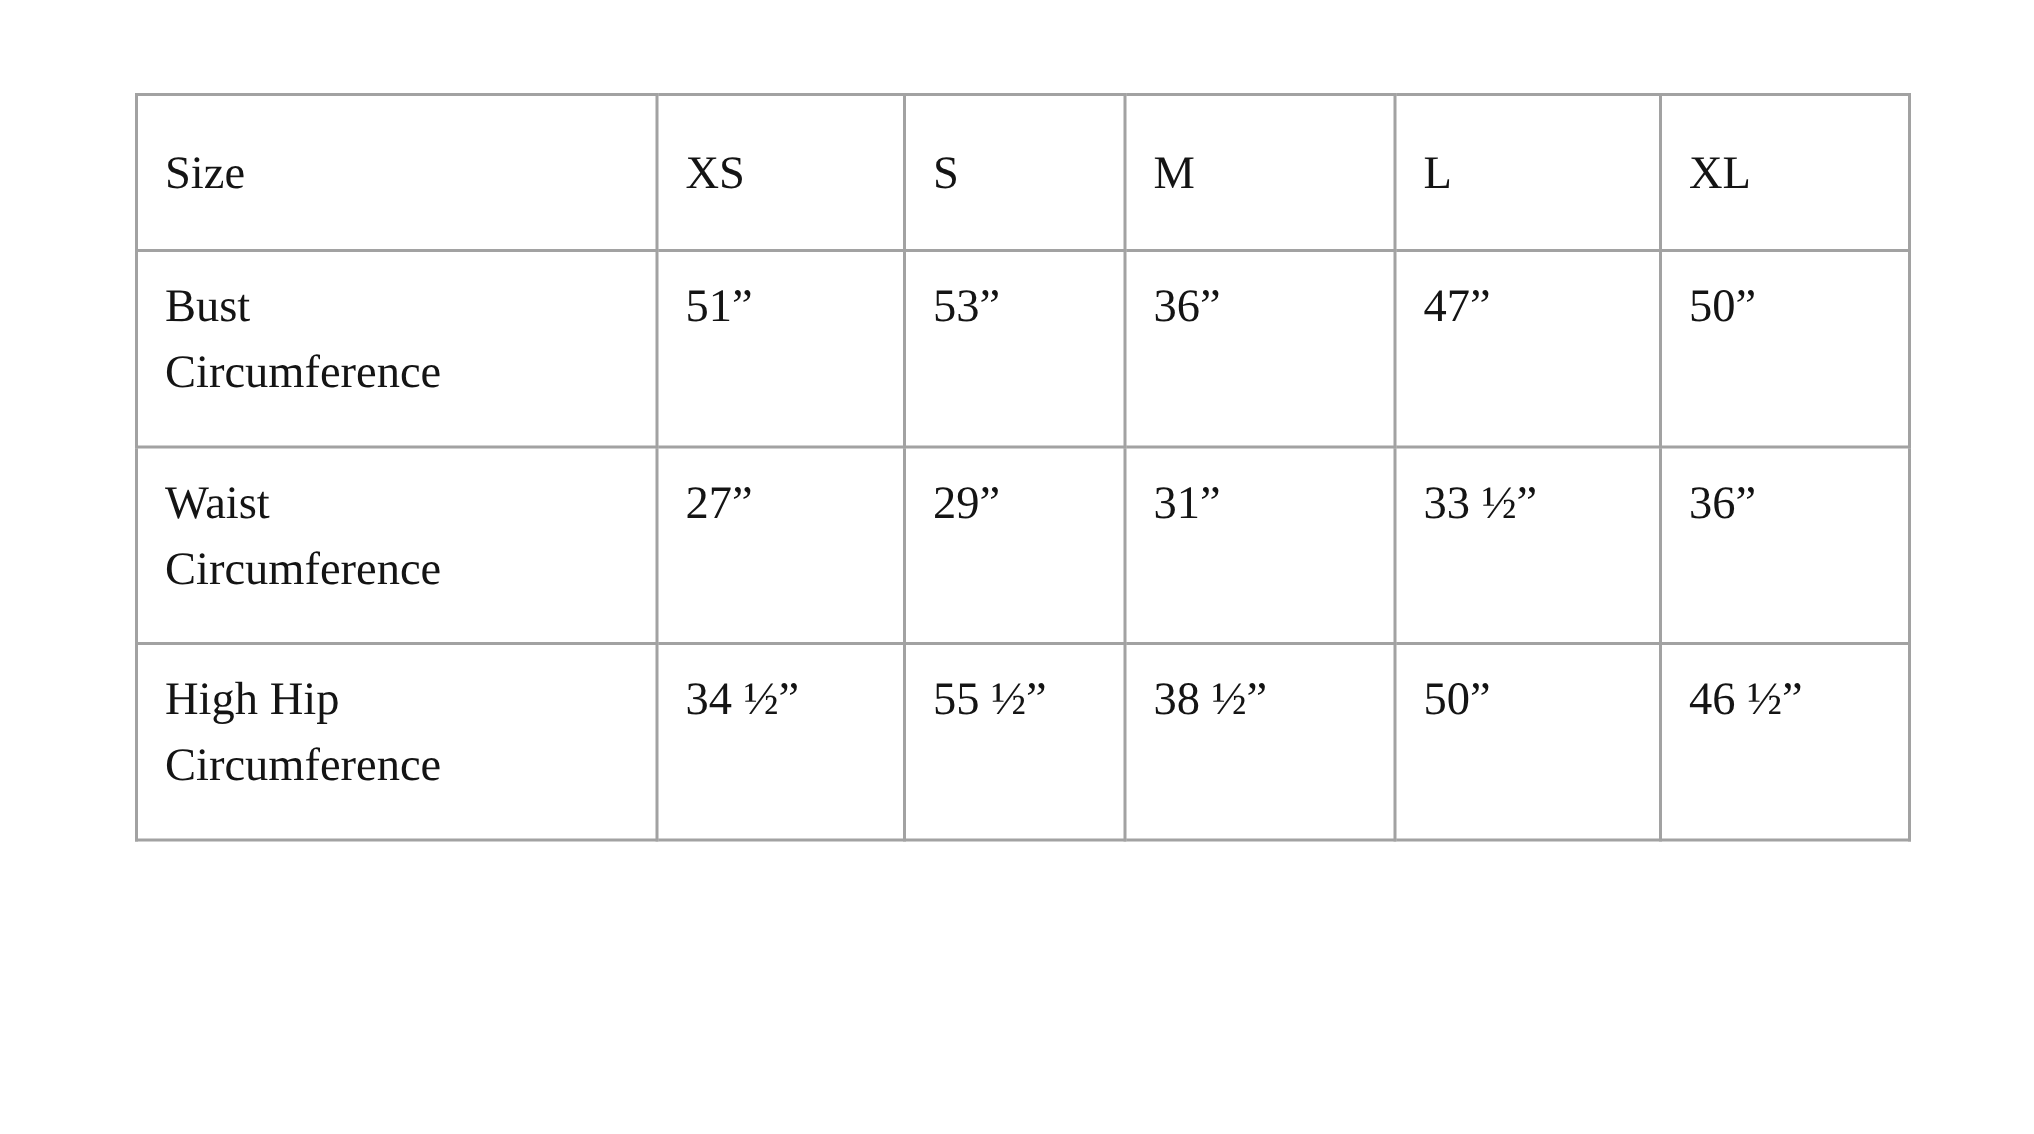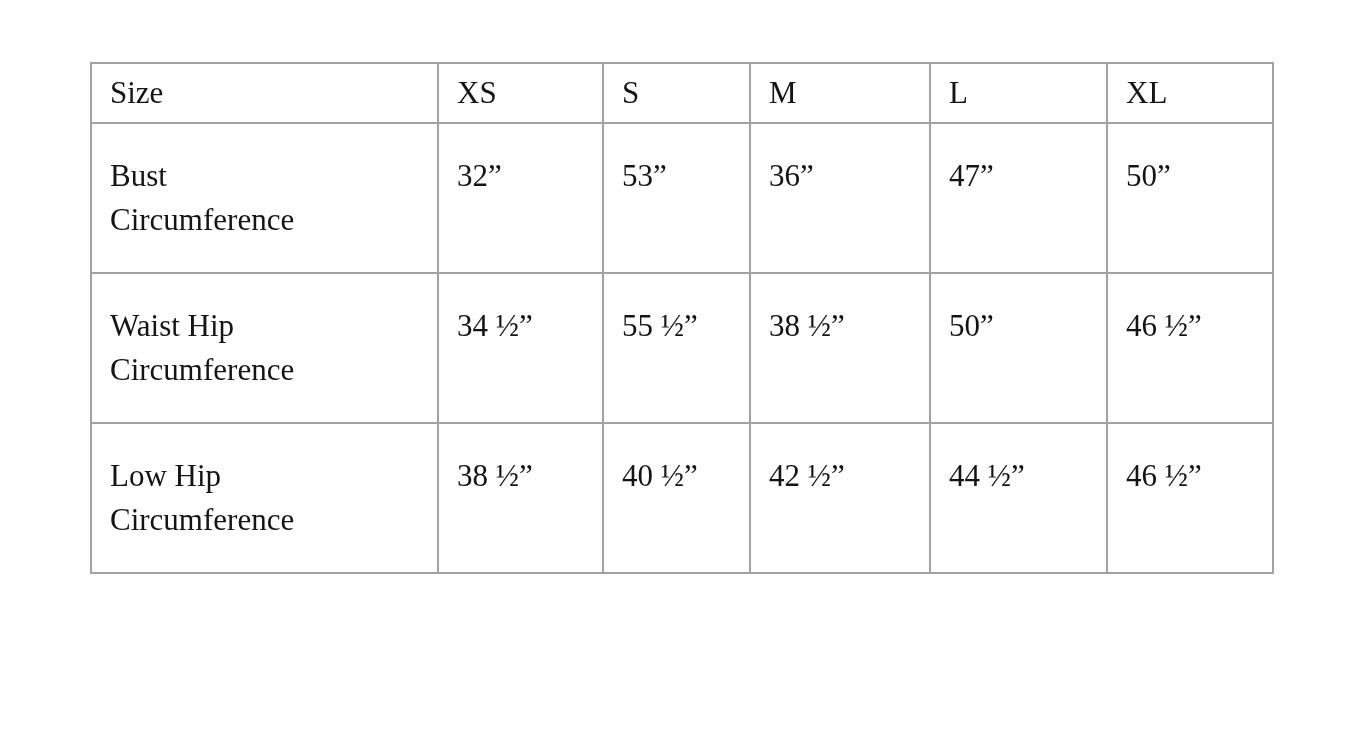--- a/index.html
+++ b/index.html
@@ -33,29 +33,29 @@
   table.size-chart th,
   table.size-chart td {
     border: 2px solid var(--border-color);
     font-size: 31px;
     font-weight: normal;
     text-align: left;
     background: var(--bg-color);
     color: var(--text-color);
   }
   table.size-chart thead th {
-    height: 60px;
+    height: 104px;
     vertical-align: middle;
     padding: 0 18px;
     line-height: 1.1;
   }
   table.size-chart tbody td {
     height: 131px;
     vertical-align: top;
-    padding: 30px 18px;
+    padding: 14px 18px;
     line-height: 1.42;
   }
   .label-cell div { line-height: 1.42; }
 </style>
 </head>
 <body>
 
 <div class="page">
   <table class="size-chart">
     <colgroup>
@@ -75,43 +75,43 @@
         <th>L</th>
         <th>XL</th>
       </tr>
     </thead>
     <tbody>
       <tr>
         <td class="label-cell">
           <div>Bust</div>
           <div>Circumference</div>
         </td>
-        <td>32”</td>
+        <td>51”</td>
         <td>53”</td>
         <td>36”</td>
         <td>47”</td>
         <td>50”</td>
       </tr>
       <tr>
         <td class="label-cell">
-          <div>Waist Hip</div>
+          <div>Waist</div>
+          <div>Circumference</div>
+        </td>
+        <td>27”</td>
+        <td>29”</td>
+        <td>31”</td>
+        <td>33 ½”</td>
+        <td>36”</td>
+      </tr>
+      <tr>
+        <td class="label-cell">
+          <div>High Hip</div>
           <div>Circumference</div>
         </td>
         <td>34 ½”</td>
         <td>55 ½”</td>
         <td>38 ½”</td>
         <td>50”</td>
         <td>46 ½”</td>
       </tr>
-      <tr>
-        <td class="label-cell">
-          <div>Low Hip</div>
-          <div>Circumference</div>
-        </td>
-        <td>38 ½”</td>
-        <td>40 ½”</td>
-        <td>42 ½”</td>
-        <td>44 ½”</td>
-        <td>46 ½”</td>
-      </tr>
     </tbody>
   </table>
 </div>
 
 </body></html>

